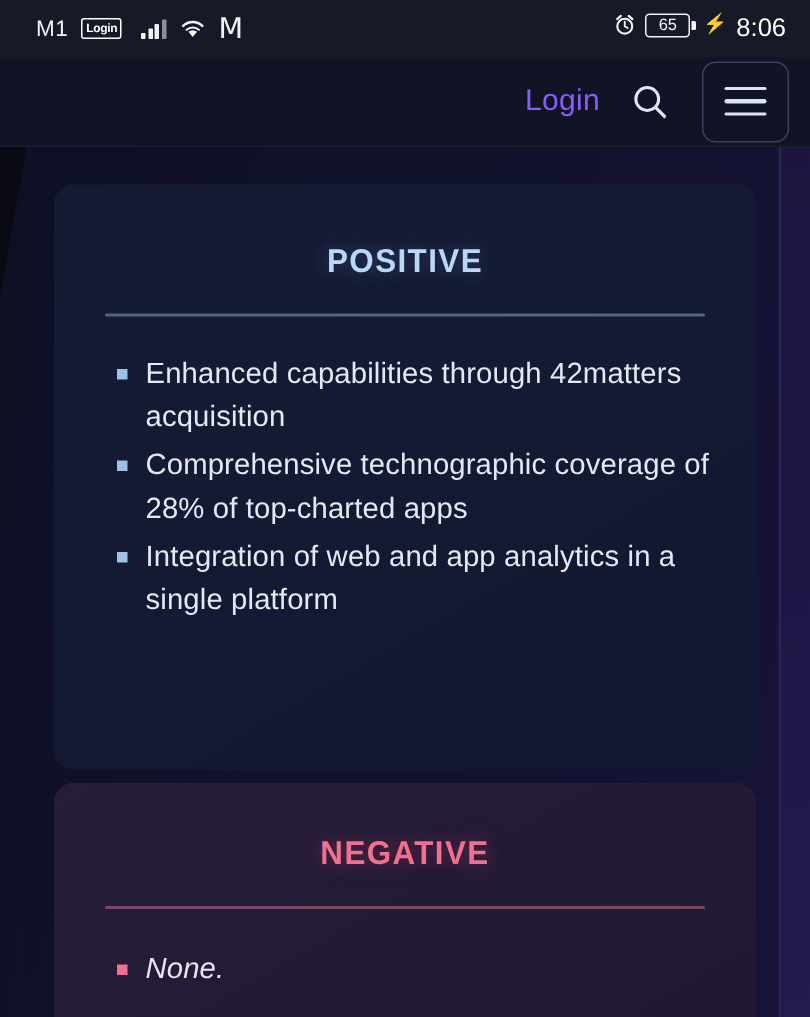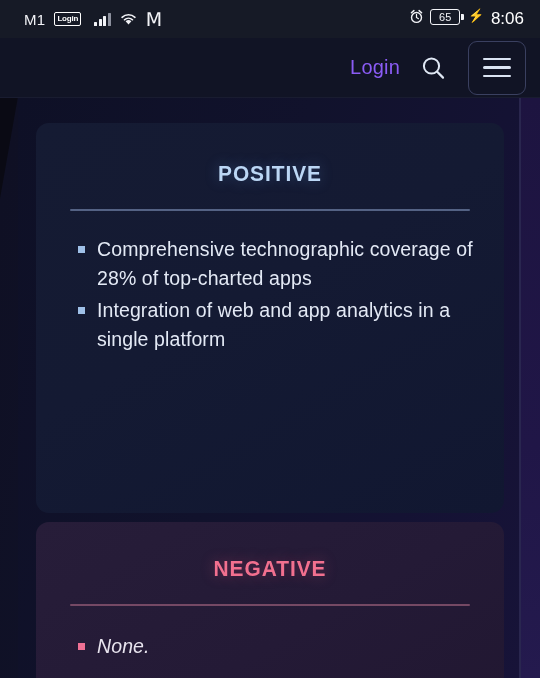--- a/index.html
+++ b/index.html
@@ -382,20 +382,21 @@
 
   <div class="page">
     <div class="page-inner"></div>
     <div class="edge-line"></div>
     <div class="right-strip"></div>
 
     <div class="card card-positive">
       <div class="card-title">Positive</div>
       <div class="divider divider-positive"></div>
       <ul class="bullet-list list-positive">
+        <li>Enhanced capabilities through 42matters acquisition</li>
         <li>Comprehensive technographic coverage of 28% of top-charted apps</li>
         <li>Integration of web and app analytics in a single platform</li>
       </ul>
     </div>
 
     <div class="card card-negative">
       <div class="card-title">Negative</div>
       <div class="divider divider-negative"></div>
       <ul class="bullet-list list-negative">
         <li>None.</li>

